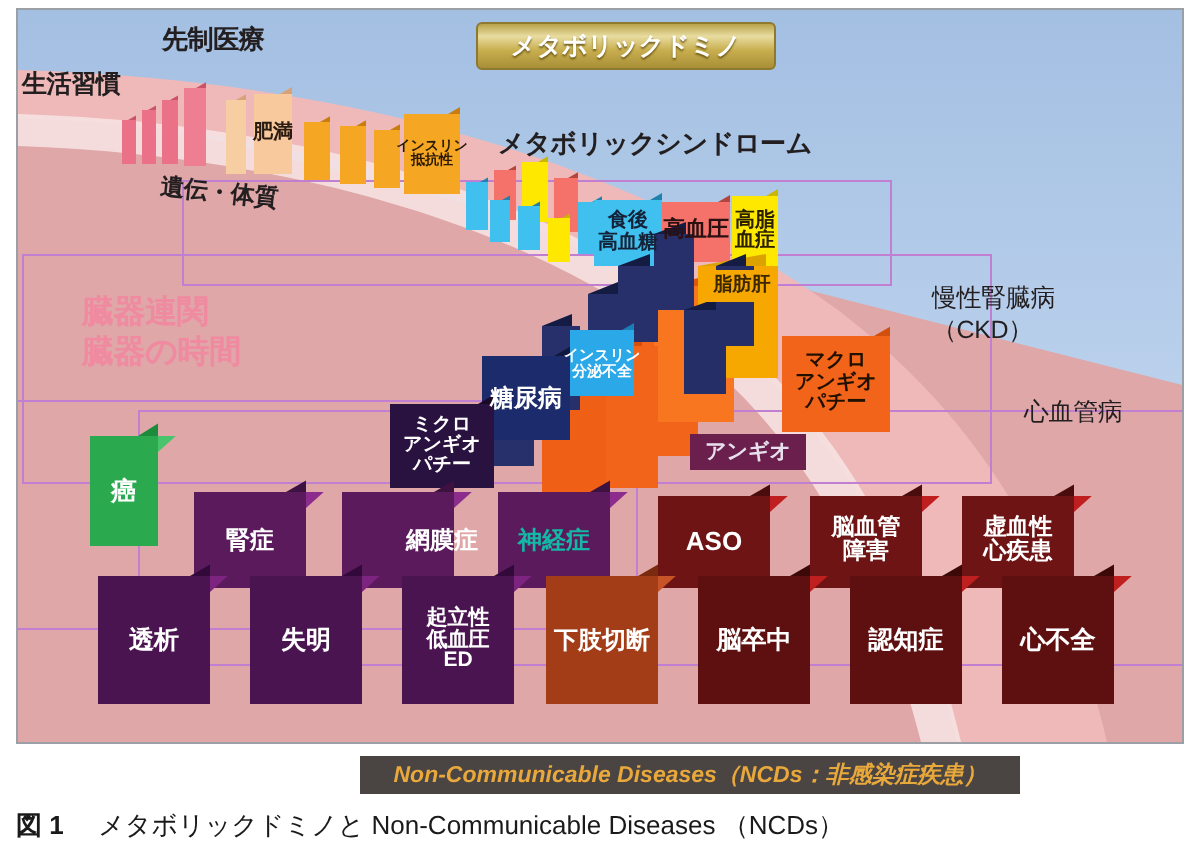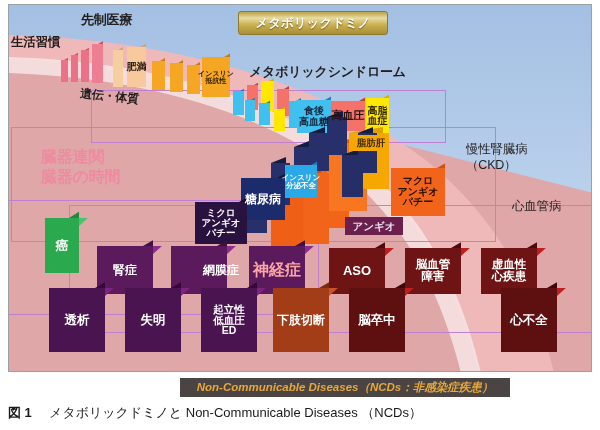--- a/index.html
+++ b/index.html
@@ -276,21 +276,21 @@
       <div class="side" style="width:10px;background:#3d1140;transform:skewY(-30deg);"></div>
       <div class="top" style="height:8px;background:#8c2d8e;transform:skewX(-48deg);"></div>
       <div class="face" style="background:#5b1a5c;">
         <span class="dtext" style="color:#fff;font-size:12px;padding-left:44px;">網膜症</span>
       </div>
     </div>
     <div class="dom" style="left:240px;top:241px;width:56px;height:48px;">
       <div class="side" style="width:10px;background:#3d1140;transform:skewY(-30deg);"></div>
       <div class="top" style="height:8px;background:#8c2d8e;transform:skewX(-48deg);"></div>
       <div class="face" style="background:#5b1a5c;">
-        <span class="dtext" style="color:#fca5a5;font-size:16px;">神経症</span>
+        <span class="dtext" style="color:#14b8a6;font-size:12px;">神経症</span>
       </div>
     </div>
 
     <div class="dom" style="left:320px;top:243px;width:56px;height:46px;">
       <div class="side" style="width:10px;background:#4a0c0c;transform:skewY(-30deg);"></div>
       <div class="top" style="height:8px;background:#c01f1f;transform:skewX(-48deg);"></div>
       <div class="face" style="background:#6e1414;">
         <span class="dtext" style="color:#fff;font-size:13px;">ASO</span>
       </div>
     </div>
@@ -341,20 +341,27 @@
         <span class="dtext" style="color:#fff;font-size:12px;">下肢切断</span>
       </div>
     </div>
     <div class="dom" style="left:340px;top:283px;width:56px;height:64px;">
       <div class="side" style="width:10px;background:#3d0808;transform:skewY(-30deg);"></div>
       <div class="top" style="height:8px;background:#c01f1f;transform:skewX(-48deg);"></div>
       <div class="face" style="background:#5e1010;">
         <span class="dtext" style="color:#fff;font-size:12.5px;">脳卒中</span>
       </div>
     </div>
+    <div class="dom" style="left:416px;top:283px;width:56px;height:64px;">
+      <div class="side" style="width:10px;background:#3d0808;transform:skewY(-30deg);"></div>
+      <div class="top" style="height:8px;background:#c01f1f;transform:skewX(-48deg);"></div>
+      <div class="face" style="background:#5e1010;">
+        <span class="dtext" style="color:#fff;font-size:12.5px;">認知症</span>
+      </div>
+    </div>
     <div class="dom" style="left:492px;top:283px;width:56px;height:64px;">
       <div class="side" style="width:10px;background:#3d0808;transform:skewY(-30deg);"></div>
       <div class="top" style="height:8px;background:#c01f1f;transform:skewX(-48deg);"></div>
       <div class="face" style="background:#5e1010;">
         <span class="dtext" style="color:#fff;font-size:12.5px;">心不全</span>
       </div>
     </div>
 
   </div>
 

